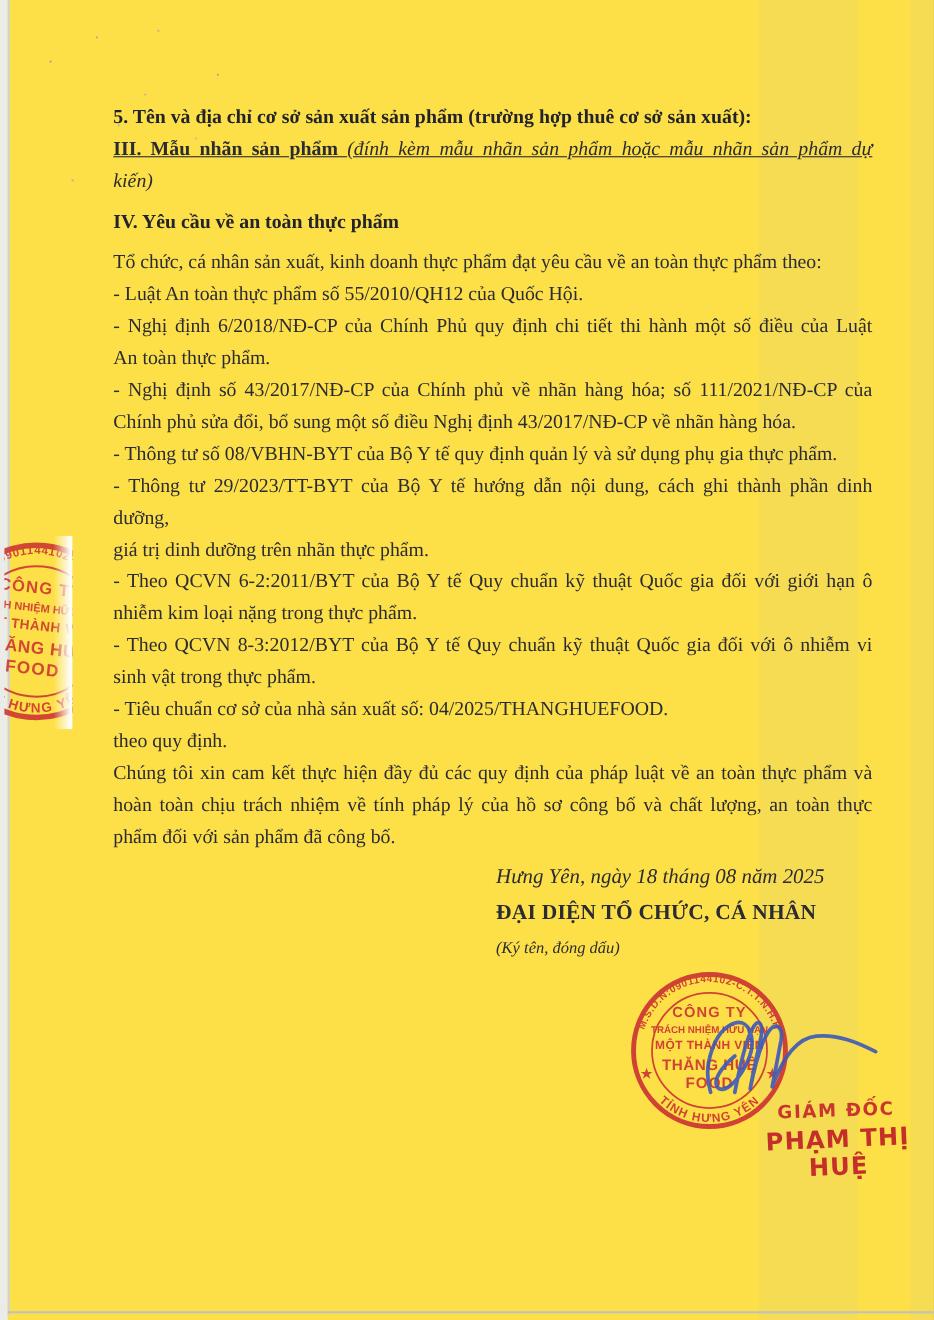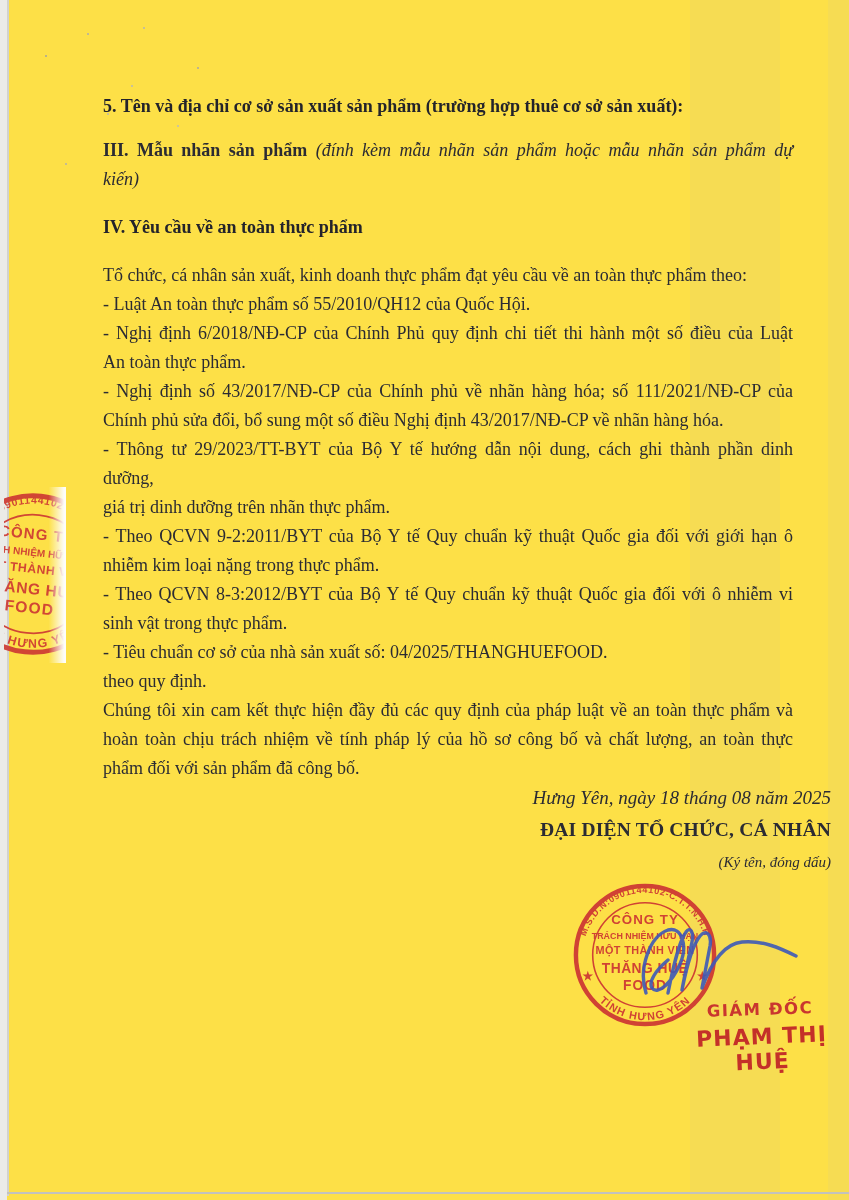--- a/index.html
+++ b/index.html
@@ -20,25 +20,25 @@
                62px 58px 0 #b6b6b1, 20px 108px 0 #b0b0ab, 132px 70px 0 #bcbcb7, 86px 30px 0 #b9b9b4;}
   
   .content{
     position:absolute; left:103px; top:92px; width:690px;
     font-size:18px; line-height:29px; text-align:justify;
   }
   .line{white-space:normal; text-align-last:justify; min-height:29px;}
   .line.end{text-align-last:left;}
   .b{font-weight:bold;}
   .i{font-style:italic;}
-  .gap-lg{margin-top:15px;}
-  .gap-sm{margin-top:19px;}
+  .gap-lg{text-decoration:underline;}
+  .gap-sm{margin-top:8px;}
   .line.bold{font-weight:bold; color:#23232b;}
   
-  .closing{position:absolute; left:451px; top:783px; width:380px; text-align:right;}
+  .closing{position:absolute; left:451px; top:783px; width:380px; text-align:left;}
   .place-date{font-style:italic; font-size:19px; line-height:30px;}
   .rep-title{font-weight:bold; font-size:19.5px; line-height:30px; margin-top:2px; letter-spacing:.2px;}
   .sign-note{font-style:italic; font-size:15px; line-height:29px; margin-top:3px;}
   
   .stamp-main{position:absolute; left:570px; top:880px; width:150px; height:150px; opacity:.95; z-index:3;}
   .stamp-svg{width:100%; height:100%; overflow:visible;}
   .ring-outer{fill:none; stroke:var(--red); stroke-width:4.5;}
   .ring-inner{fill:none; stroke:var(--red); stroke-width:1.6;}
   .stamp-svg text{fill:var(--red); font-family:"Liberation Sans", sans-serif; font-weight:bold; text-anchor:middle;}
   .arc-text{font-size:9.3px; letter-spacing:.6px;}
@@ -76,23 +76,24 @@
     <div class="line bold end">5. Tên và địa chỉ cơ sở sản xuất sản phẩm (trường hợp thuê cơ sở sản xuất):</div>
     <div class="line gap-lg"><span class="b">III. Mẫu nhãn sản phẩm </span><span class="i">(đính kèm mẫu nhãn sản phẩm hoặc mẫu nhãn sản phẩm dự</span></div>
     <div class="line i end">kiến)</div>
     <div class="line bold end gap-sm">IV. Yêu cầu về an toàn thực phẩm</div>
     <div class="line end gap-sm">Tổ chức, cá nhân sản xuất, kinh doanh thực phẩm đạt yêu cầu về an toàn thực phẩm theo:</div>
     <div class="line end">- Luật An toàn thực phẩm số 55/2010/QH12 của Quốc Hội.</div>
     <div class="line">- Nghị định 6/2018/NĐ-CP của Chính Phủ quy định chi tiết thi hành một số điều của Luật</div>
     <div class="line end">An toàn thực phẩm.</div>
     <div class="line">- Nghị định số 43/2017/NĐ-CP của Chính phủ về nhãn hàng hóa; số 111/2021/NĐ-CP của</div>
     <div class="line end">Chính phủ sửa đổi, bổ sung một số điều Nghị định 43/2017/NĐ-CP về nhãn hàng hóa.</div>
+    <div class="line end">- Thông tư số 08/VBHN-BYT của Bộ Y tế quy định quản lý và sử dụng phụ gia thực phẩm.</div>
     <div class="line">- Thông tư 29/2023/TT-BYT của Bộ Y tế hướng dẫn nội dung, cách ghi thành phần dinh dưỡng,</div>
     <div class="line end">giá trị dinh dưỡng trên nhãn thực phẩm.</div>
-    <div class="line">- Theo QCVN 9-2:2011/BYT của Bộ Y tế Quy chuẩn kỹ thuật Quốc gia đối với giới hạn ô</div>
+    <div class="line">- Theo QCVN 6-2:2011/BYT của Bộ Y tế Quy chuẩn kỹ thuật Quốc gia đối với giới hạn ô</div>
     <div class="line end">nhiễm kim loại nặng trong thực phẩm.</div>
     <div class="line">- Theo QCVN 8-3:2012/BYT của Bộ Y tế Quy chuẩn kỹ thuật Quốc gia đối với ô nhiễm vi</div>
     <div class="line end">sinh vật trong thực phẩm.</div>
     <div class="line end">- Tiêu chuẩn cơ sở của nhà sản xuất số: 04/2025/THANGHUEFOOD.</div>
     <div class="line end">theo quy định.</div>
     <div class="line">Chúng tôi xin cam kết thực hiện đầy đủ các quy định của pháp luật về an toàn thực phẩm và</div>
     <div class="line">hoàn toàn chịu trách nhiệm về tính pháp lý của hồ sơ công bố và chất lượng, an toàn thực</div>
     <div class="line end">phẩm đối với sản phẩm đã công bố.</div>
   </div>
 

